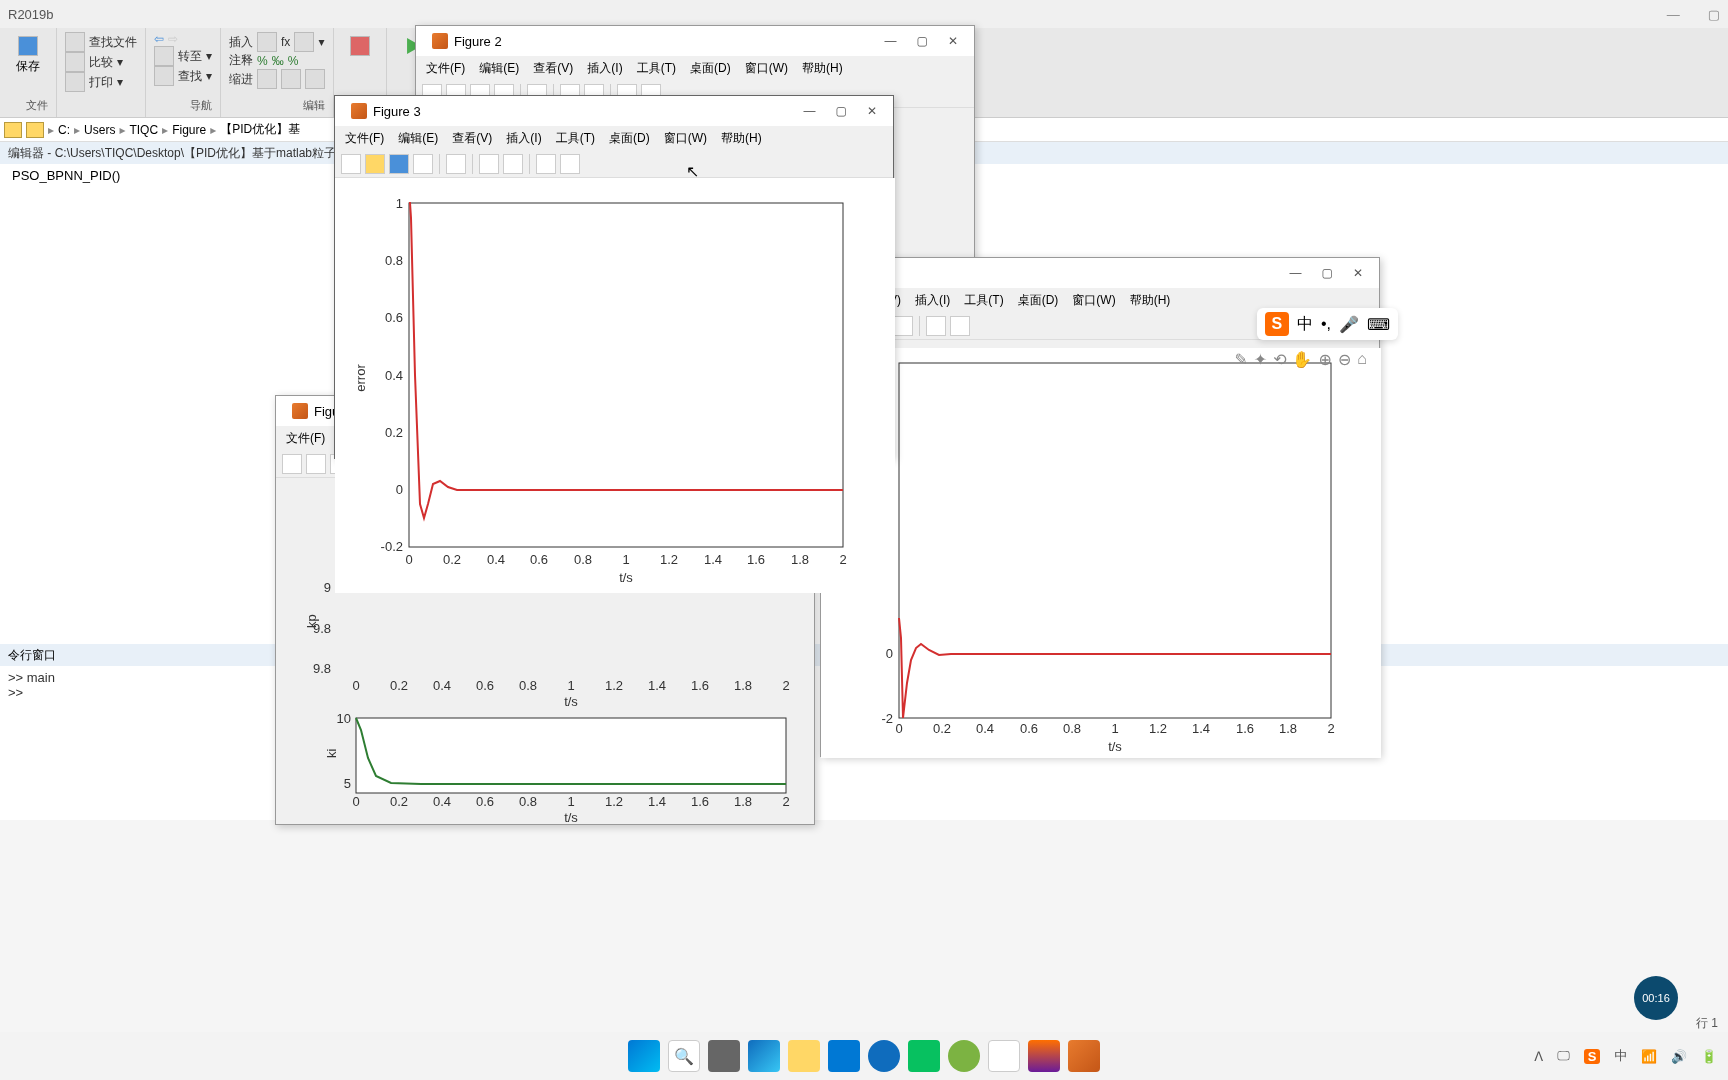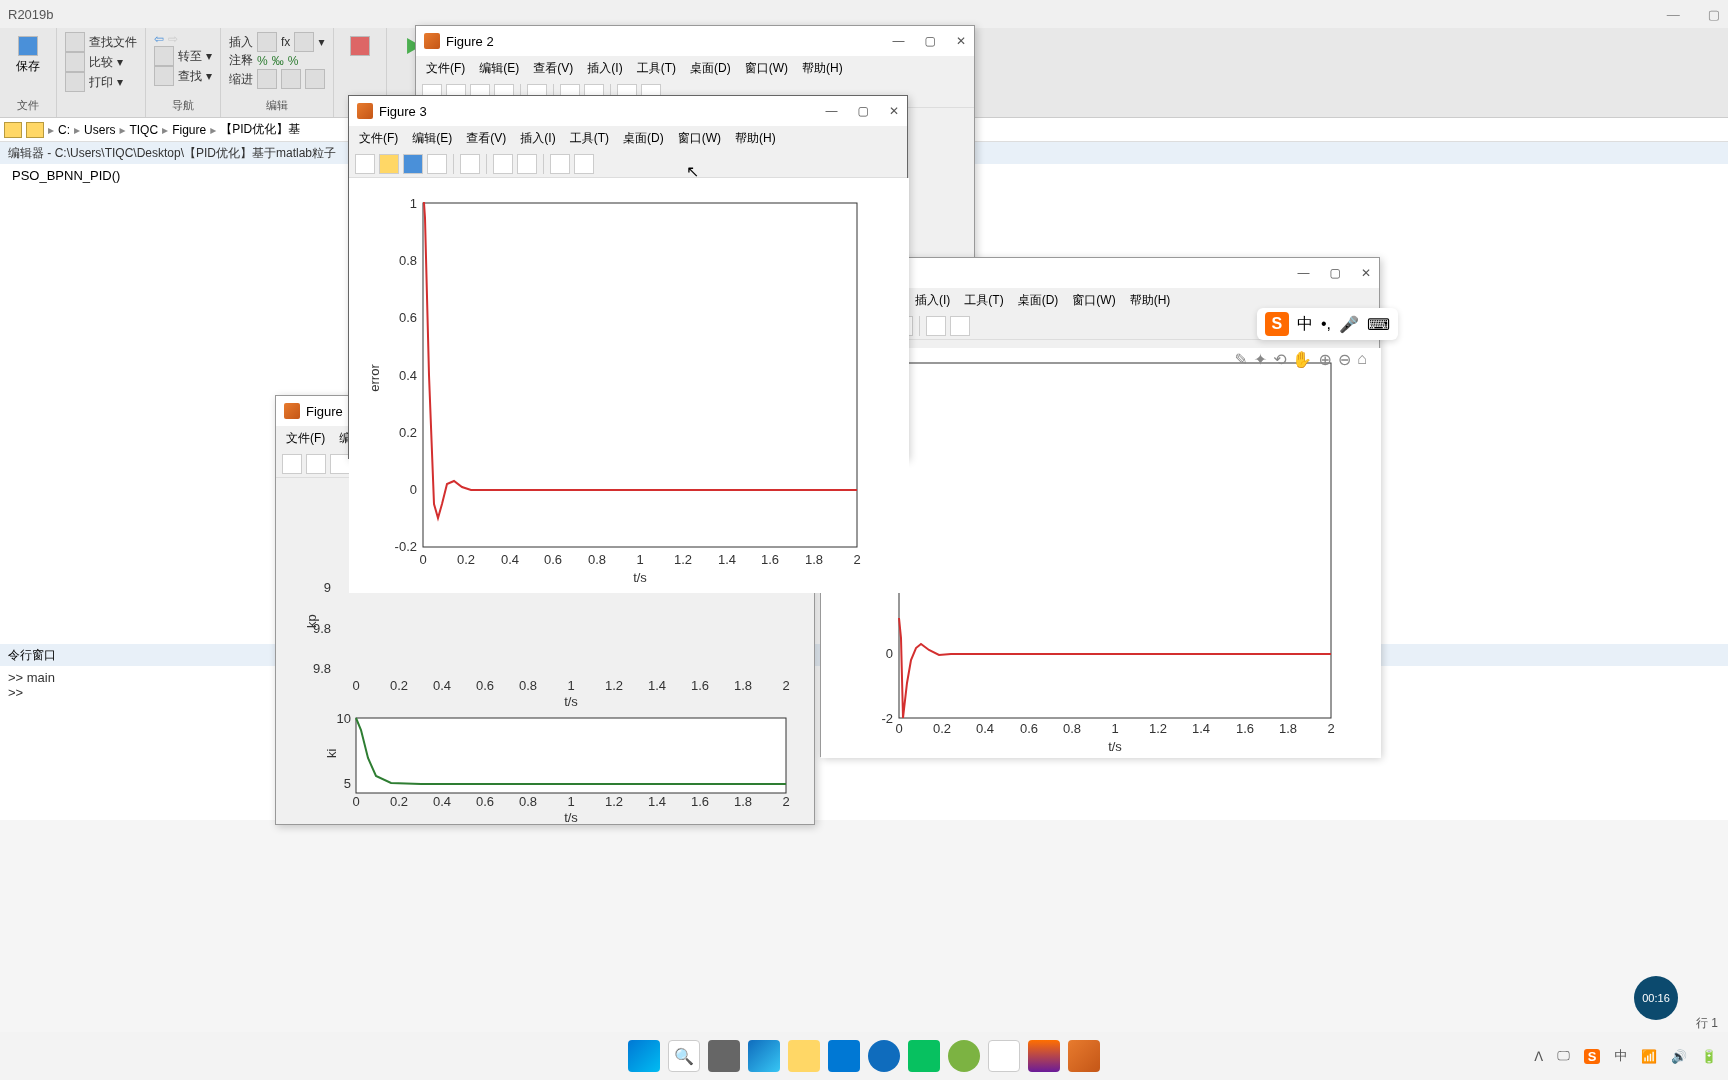--- a/index.html
+++ b/index.html
@@ -19,53 +19,53 @@
 .search-box { width: 180px; height: 22px; border: 1px solid #ccc; padding: 0 6px; font-size: 12px; }
 
 
 .toolstrip { height: 90px; background: #e8e8e8; display: flex; border-bottom: 1px solid #ccc; }
 .ts-group { display: flex; flex-direction: column; padding: 4px 8px; border-right: 1px solid #d0d0d0; }
 .ts-row { display: flex; gap: 4px; align-items: center; font-size: 12px; color: #333; }
 .ts-big-btn { display: flex; flex-direction: column; align-items: center; gap: 2px; padding: 4px 8px; font-size: 12px; }
 .ts-icon { width: 20px; height: 20px; background: #ddd; border: 1px solid #bbb; }
 .ts-icon.save { background: #4a90d9; }
 .ts-icon.run { background: #4CAF50; }
-.ts-label { font-size: 11px; color: #555; text-align: center; margin-top: auto; }
+.ts-label { font-size: 11px; color: #555; text-align: right; margin-top: auto; }
 
 
 .pathbar { height: 24px; background: #fff; border-bottom: 1px solid #ddd; display: flex; align-items: center; padding: 0 4px; font-size: 12px; gap: 4px; }
 .pathbar-folder { width: 18px; height: 16px; background: #FFD766; border: 1px solid #b89a3e; }
 .path-sep { color: #888; }
 
 
 .editor-title { height: 22px; background: #e8f0f8; font-size: 12px; padding: 0 8px; display: flex; align-items: center; color: #333; }
 .editor-body { padding: 4px 12px; font-family: Consolas, monospace; font-size: 13px; height: 480px; }
 
 
 .cmd-title { height: 22px; background: #e8f0f8; font-size: 12px; padding: 0 8px; display: flex; align-items: center; }
 .cmd-body { padding: 4px 8px; font-family: Consolas, monospace; font-size: 13px; }
 .cmd-body .prompt { color: #333; }
 
 
 .figwin { position: absolute; background: #f0f0f0; border: 1px solid #999; box-shadow: 2px 2px 8px rgba(0,0,0,0.2); }
-.figwin-title { height: 30px; background: #fff; display: flex; align-items: center; padding: 0 8px; font-size: 13px; }
+.figwin-title { height: 30px; background: #fff; display: flex; align-items: center; padding: 0 16px; font-size: 13px; }
 .figwin-title .ml-logo { width: 16px; height: 16px; background: linear-gradient(135deg,#e87b2e,#c45617); border-radius: 2px; margin-right: 6px; }
 .figwin-title .win-ctrls { margin-left: auto; display: flex; gap: 20px; color: #555; font-size: 12px; }
 .figwin-menu { height: 24px; display: flex; align-items: center; gap: 14px; padding: 0 10px; font-size: 12px; background: #f0f0f0; }
 .figwin-tb { height: 28px; display: flex; align-items: center; gap: 4px; padding: 0 6px; background: #f0f0f0; border-bottom: 1px solid #ddd; }
 .tb-icon { width: 20px; height: 20px; border: 1px solid #ccc; background: #fff; }
 .tb-sep { width: 1px; height: 20px; background: #ccc; margin: 0 2px; }
 .tick-label { font-size: 13px; fill: #333; }
 .axis-label { font-size: 13px; fill: #333; }
 
 
 #fig2 { top: 25px; left: 415px; width: 560px; height: 420px; }
 
 
-#fig3 { top: 95px; left: 348px; width: 560px; height: 364px; }
+#fig3 { top: 95px; left: 334px; width: 560px; height: 364px; }
 
 
 #fig-bl { top: 395px; left: 275px; width: 540px; height: 430px; }
 
 
 #fig-r { top: 257px; left: 820px; width: 560px; height: 500px; }
 
 
 .taskbar { position: absolute; bottom: 0; left: 0; width: 1728px; height: 48px; background: rgba(243,243,243,0.9); display: flex; align-items: center; }
 .taskbar-center { margin: 0 auto; display: flex; gap: 8px; }

